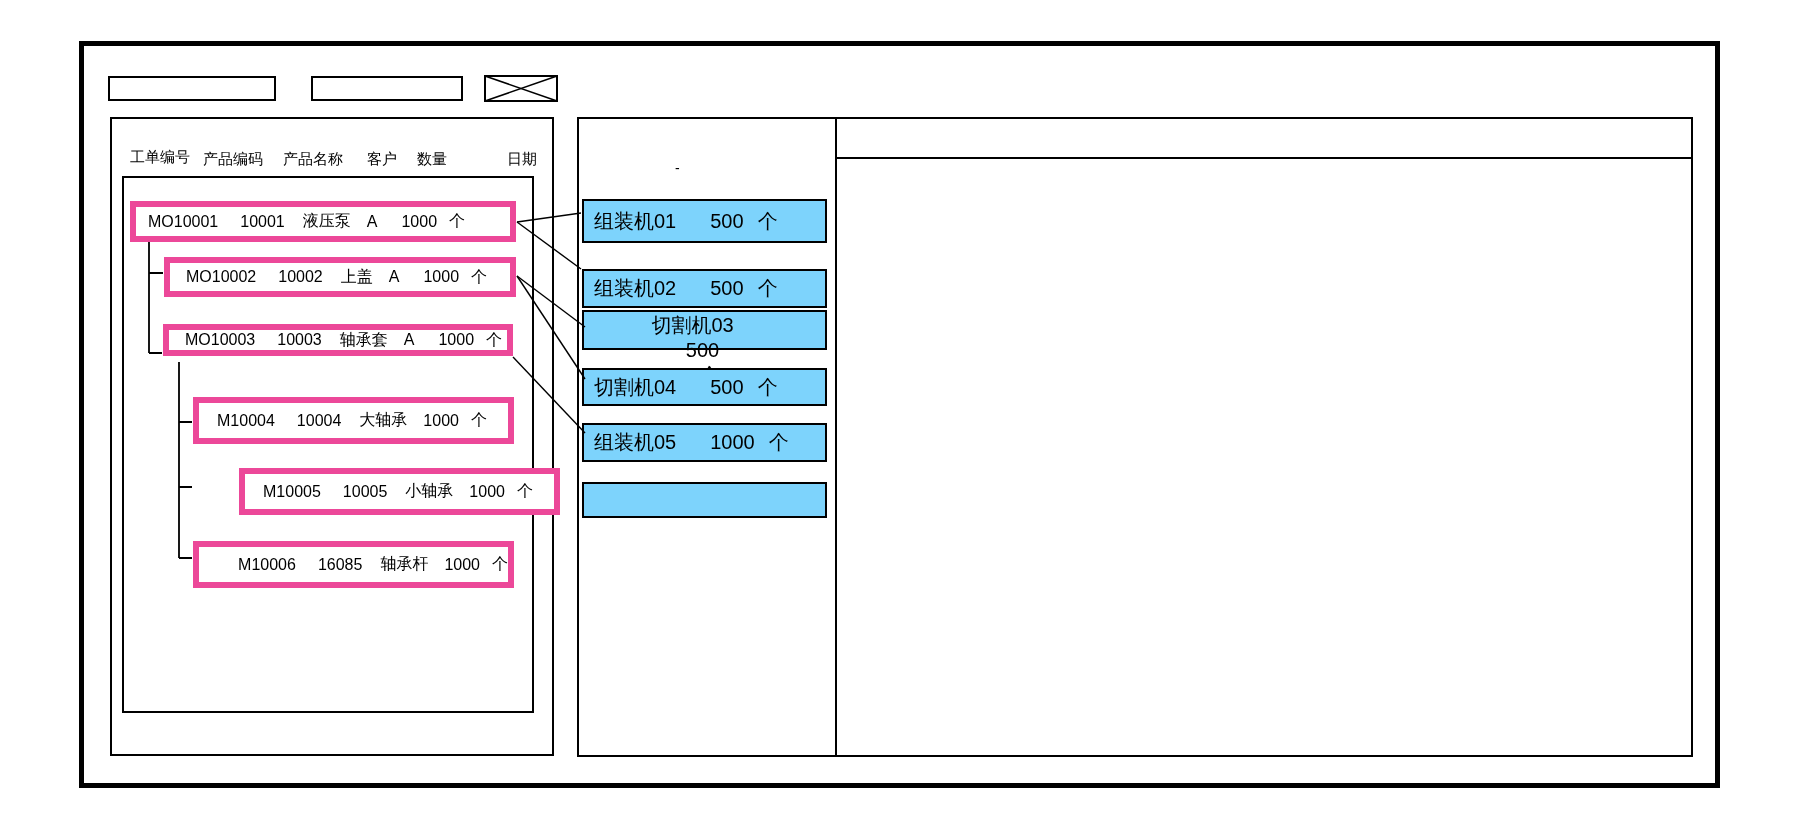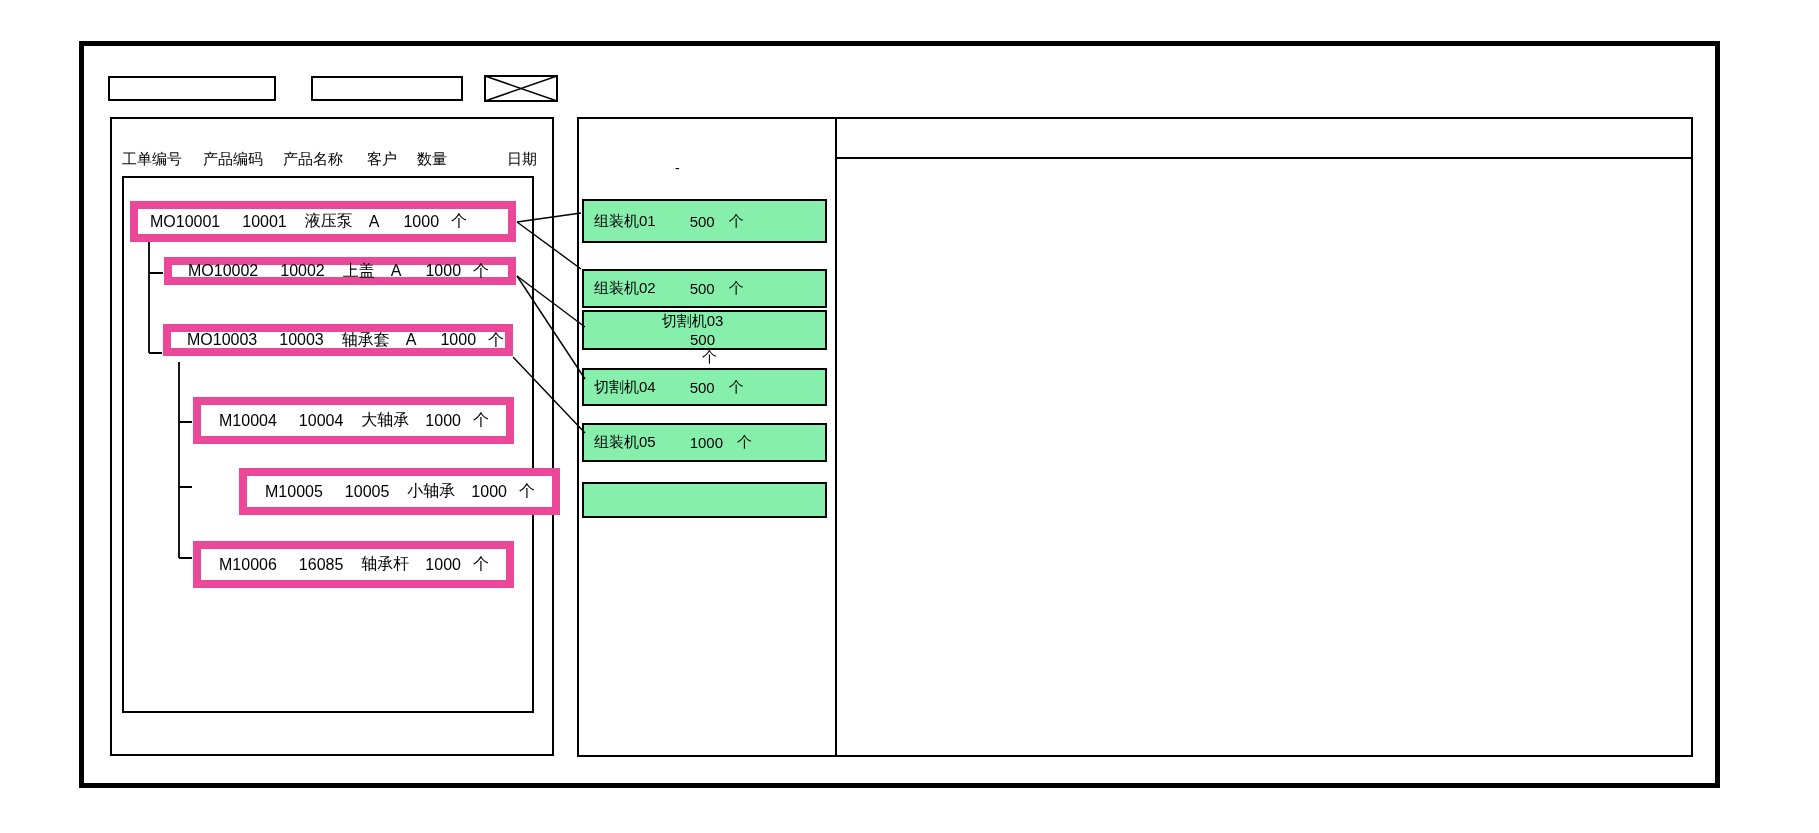--- a/index.html
+++ b/index.html
@@ -19,36 +19,36 @@
   .x-box svg{position:absolute;left:-2px;top:-2px;}
   
   .left-panel{left:110px;top:117px;width:444px;height:639px;border:2px solid #000;background:#fff;}
   .tree-container{left:122px;top:176px;width:412px;height:537px;border:2px solid #000;background:#fff;}
   .machine-panel{left:577px;top:117px;width:260px;height:640px;border:2px solid #000;background:#fff;}
   .detail-panel{left:835px;top:117px;width:858px;height:640px;border:2px solid #000;background:#fff;}
   .detail-divider{left:837px;top:157px;width:854px;height:0;border-top:2px solid #000;}
   
   .col-h{top:149px;height:20px;font-size:15px;line-height:20px;white-space:nowrap;}
   
-  .order-box{border:8px solid #ec4899;background:#fff;display:flex;align-items:center;
+  .order-box{border:6px solid #ec4899;background:#fff;display:flex;align-items:center;
              font-size:16px;white-space:nowrap;padding-left:12px;}
   .ob-1{left:130px;top:201px;width:386px;height:41px;}
-  .ob-2{left:164px;top:257px;width:352px;height:28px;padding-left:16px;}
+  .ob-2{left:164px;top:257px;width:352px;height:40px;padding-left:16px;}
   .ob-3{left:163px;top:324px;width:350px;height:32px;padding-left:16px;}
   .ob-4{left:193px;top:397px;width:321px;height:47px;padding-left:18px;}
   .ob-5{left:193px;top:468px;width:321px;height:47px;padding-left:18px;margin-left:46px;}
-  .ob-6{left:193px;top:541px;width:321px;height:47px;padding-left:18px;}
+  .ob-6{left:193px;top:541px;width:321px;height:47px;padding-left:18px;justify-content:flex-end;}
   .t-id{margin-right:22px;}
   .t-code{margin-right:18px;}
   .t-name{margin-right:16px;}
   .t-cust{margin-right:24px;}
   .t-qty{margin-right:12px;}
   
-  .machine-box{left:582px;width:245px;border:2px solid #000;background:#86efac;display:flex;
-               align-items:center;font-size:15px;white-space:nowrap;padding-left:10px;}
+  .machine-box{left:582px;width:245px;border:2px solid #000;background:#7dd3fc;display:flex;
+               align-items:center;font-size:20px;white-space:nowrap;padding-left:10px;}
   .mb-1{top:199px;height:44px;}
   .mb-2{top:254px;height:39px;margin-top:15px;}
   .mb-3{top:310px;height:40px;flex-direction:column;}
   .mb-4{top:368px;height:38px;}
   .mb-5{top:423px;height:39px;}
   .mb-6{top:482px;height:36px;}
   .m-name{margin-right:34px;}
   .m-qty{margin-right:14px;text-align:center;}
   
   .stray-mark{left:675px;top:164px;width:6px;height:8px;font-size:14px;line-height:8px;}
@@ -63,21 +63,21 @@
 <div class="abs tb-field tb-field1"></div>
 <div class="abs tb-field tb-field2"></div>
 <div class="abs x-box">
   <svg width="74" height="27" viewBox="0 0 74 27">
     <line x1="1" y1="1" x2="73" y2="26" stroke="#000" stroke-width="1.6"></line>
     <line x1="73" y1="1" x2="1" y2="26" stroke="#000" stroke-width="1.6"></line>
   </svg>
 </div>
 
 <div class="abs left-panel"></div>
-<span class="abs col-h" style="left:122px;">工单编号</span>
+<span class="abs col-h" style="left:130px;font-family:Liberation Mono, monospace;">工单编号</span>
 <span class="abs col-h" style="left:203px;">产品编码</span>
 <span class="abs col-h" style="left:283px;">产品名称</span>
 <span class="abs col-h" style="left:367px;">客户</span>
 <span class="abs col-h" style="left:417px;">数量</span>
 <span class="abs col-h" style="left:475px;margin-left:32px;">日期</span>
 
 <div class="abs tree-container"></div>
 
 <div class="abs order-box ob-1">
   <span class="t-id">MO10001</span>

